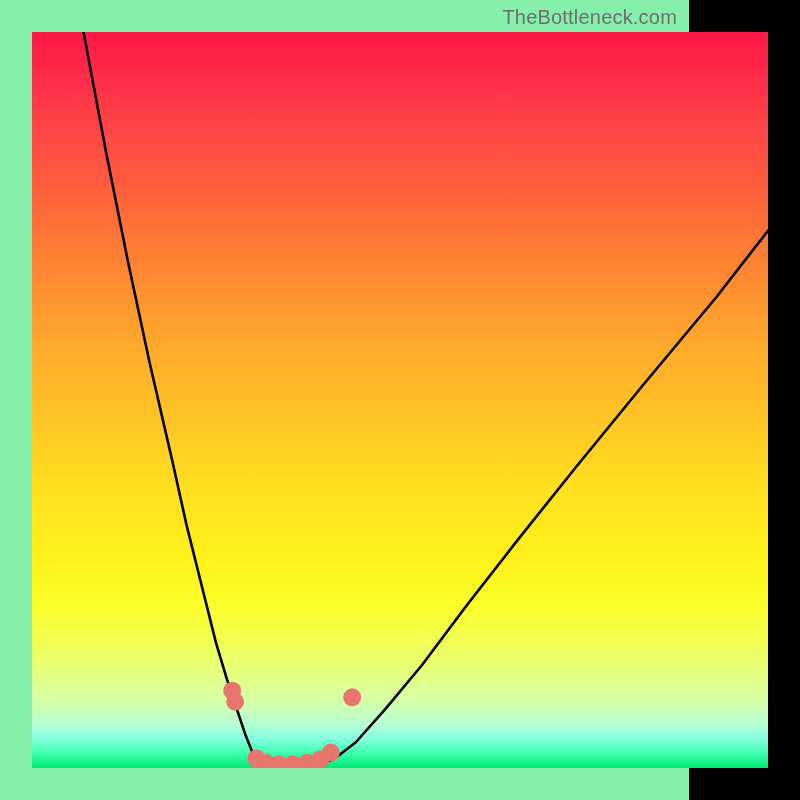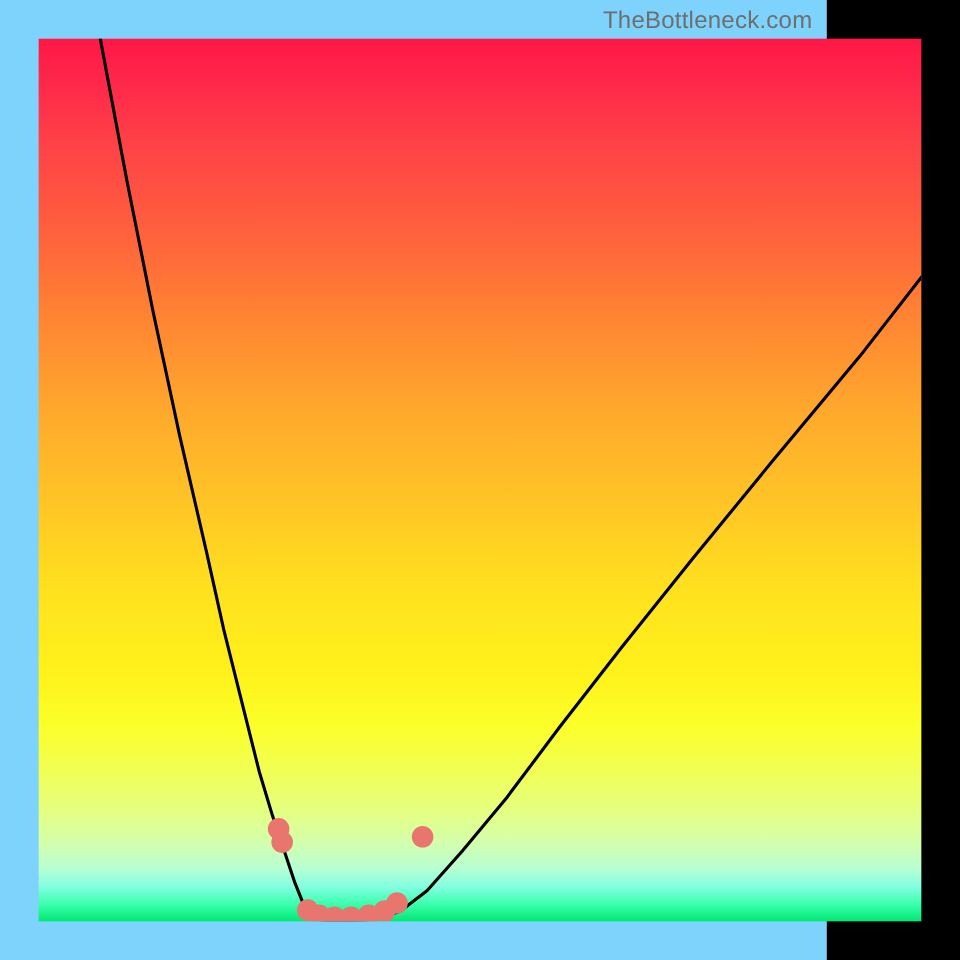--- a/index.html
+++ b/index.html
@@ -10,21 +10,21 @@
     overflow: hidden;
     background: #000;
     font-family: Arial, Helvetica, sans-serif;
   }
   .frame {
     position: absolute;
     top: 0;
     left: 0;
     width: 689px;
     height: 800px;
-    background: #7dd3fc;
+    background: #86efac;
   }
   .plot-area {
     position: absolute;
     top: 32px;
     left: 32px;
     width: 736px;
     height: 736px;
     overflow: hidden;
   }
   .gradient-bg {

